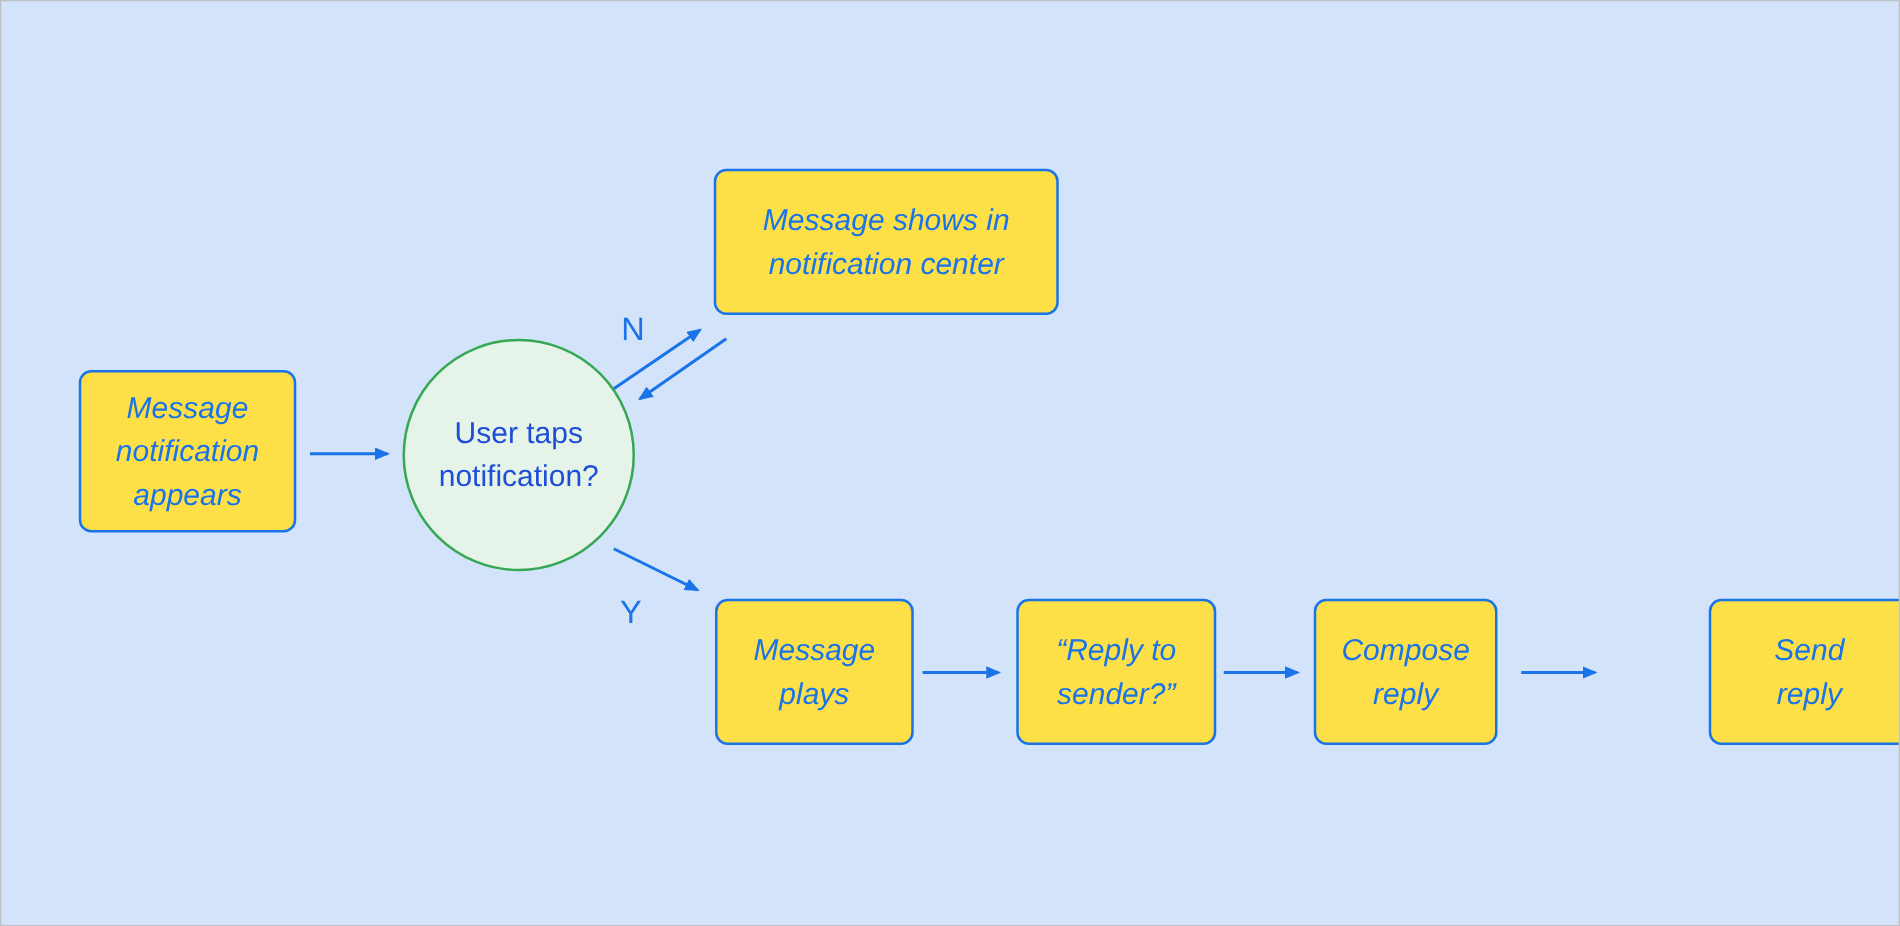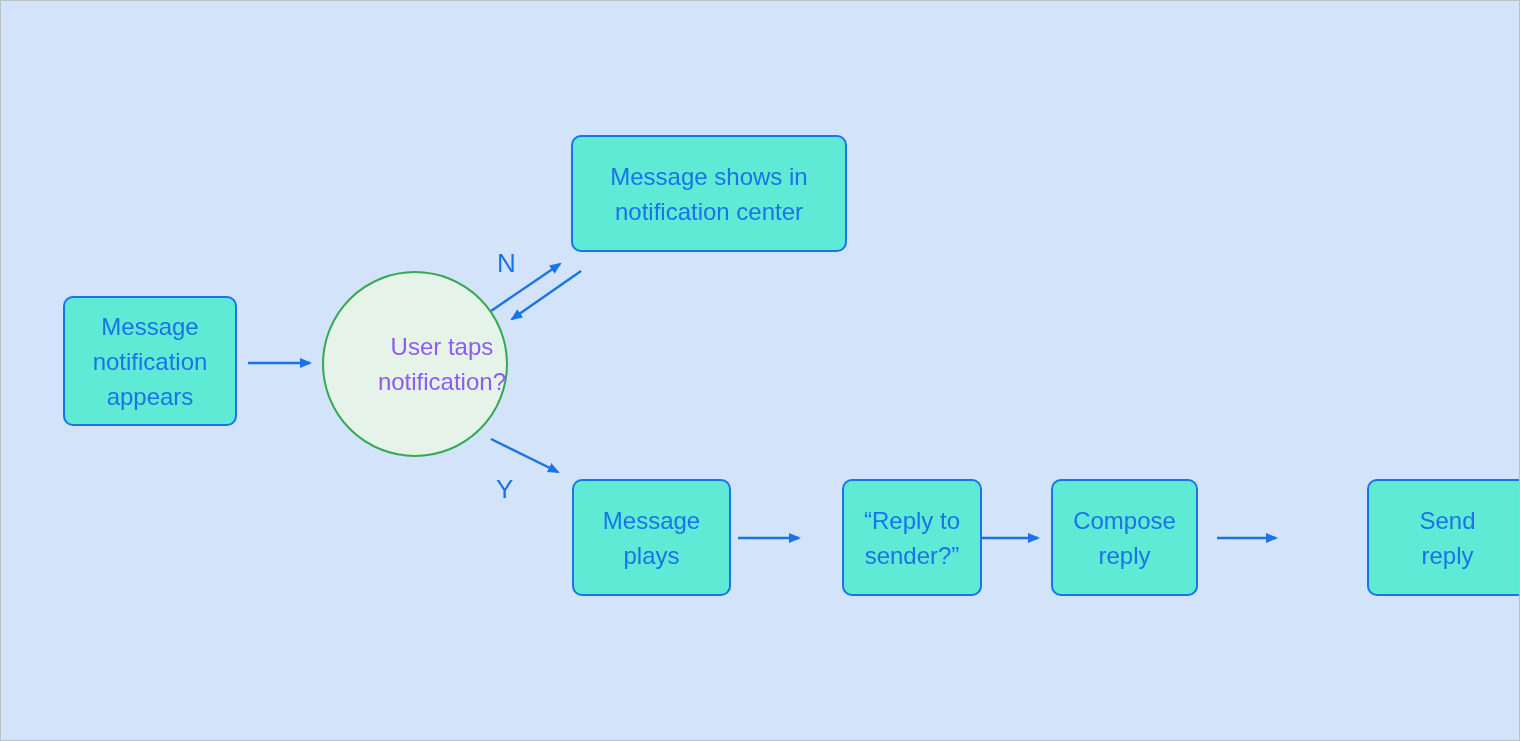--- a/index.html
+++ b/index.html
@@ -19,42 +19,42 @@
   .edges { position: absolute; left: 0; top: 0; }
   .node {
     position: absolute;
     box-sizing: border-box;
     display: flex; align-items: center; justify-content: center;
     text-align: center;
     font-size: 24px; line-height: 35px;
   }
   .node-label { white-space: pre-line; display: block; }
   .process {
-    background: #5eead4;
+    background: #fde047;
     border: 2.5px solid #1a73e8;
     border-radius: 10px;
     color: #1a73e8;
+    font-style: italic;
   }
   .decision {
     background: #e6f3e9;
     border: 2.5px solid #34a853;
     border-radius: 50%;
-    color: #8b5cf6;
-    justify-content: flex-end;
+    color: #1d4ed8;
   }
   .edge-label {
     position: absolute;
     color: #1a73e8;
     font-size: 26px; line-height: 30px;
   }
   #node-start               { left: 62px;   top: 295px; width: 174px; height: 130px; }
   #node-decision            { left: 321px;  top: 270px; width: 186px; height: 186px; }
   #node-notification-center { left: 570px;  top: 134px; width: 276px; height: 117px; }
   #node-message-plays       { left: 571px;  top: 478px; width: 159px; height: 117px; }
-  #node-reply-to-sender     { left: 841px;  top: 478px; width: 140px; height: 117px; }
+  #node-reply-to-sender     { left: 812px;  top: 478px; width: 160px; height: 117px; }
   #node-compose-reply       { left: 1050px; top: 478px; width: 147px; height: 117px; }
   #node-send-reply          { left: 1352px; top: 478px; width: 161px; height: 117px; margin-left: 14px; }
   #edge-label-no  { left: 496px; top: 247px; }
   #edge-label-yes { left: 495px; top: 473px; }
 </style>
 </head>
 <body>
 
 <div class="canvas">
 

